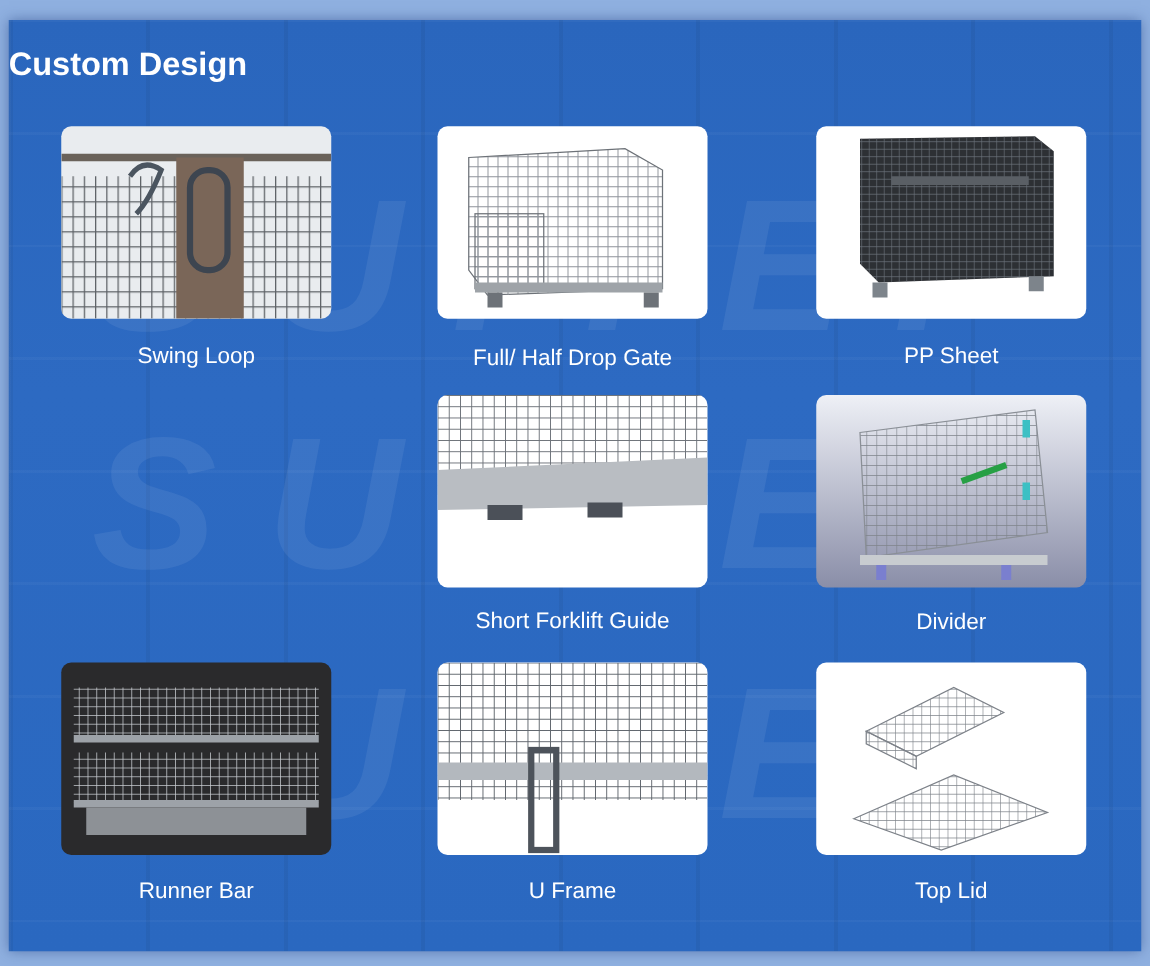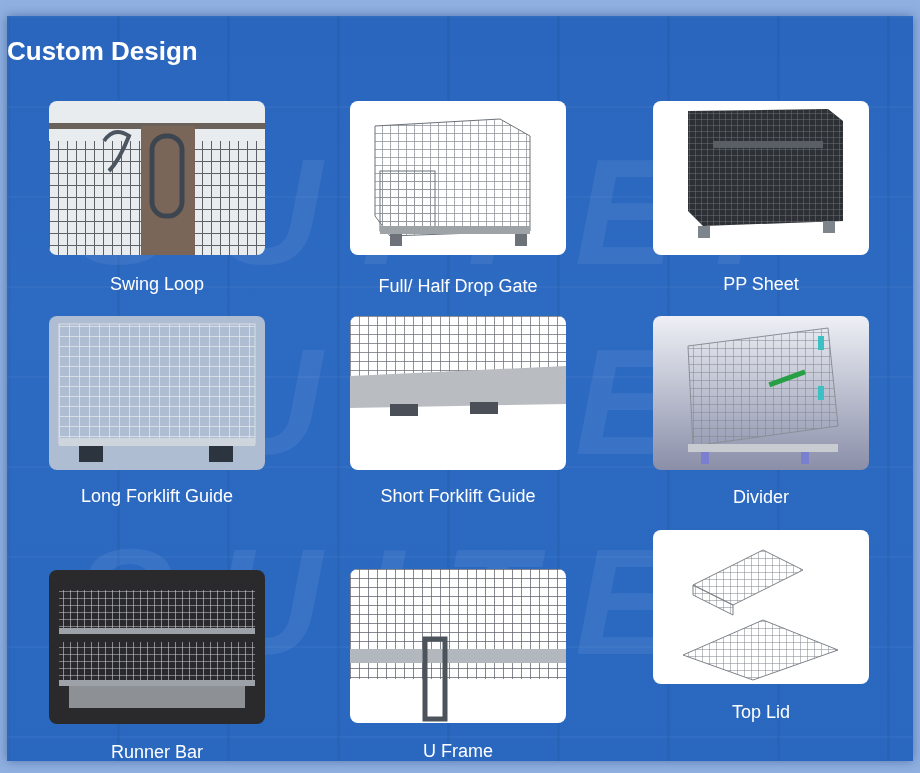--- a/index.html
+++ b/index.html
@@ -102,36 +102,20 @@
         <polygon points="35,10 175,8 190,20 190,120 50,125 35,110" fill="#2d3034"></polygon>
         <polygon points="35,10 175,8 190,20 190,120 50,125 35,110" fill="url(#g3)"></polygon>
         <rect x="60" y="40" width="110" height="7" fill="#5a5f65"></rect>
         <rect x="45" y="125" width="12" height="12" fill="#7d848b"></rect>
         <rect x="170" y="120" width="12" height="12" fill="#7d848b"></rect>
       </svg>
     </div>
     <div class="label" style="top:173px">PP Sheet</div>
   </div>
 
-  <div class="card" style="left:42px; top:300px;">
-    <div class="thumb" style="background:#aebdd2;">
-      <svg viewBox="0 0 216 154" preserveAspectRatio="none">
-        <defs>
-          <pattern id="g4" width="10" height="10" patternUnits="userSpaceOnUse">
-              <path d="M0 0V10M0 0H10" stroke="#e4e8ee" stroke-width="1.5" fill="none"></path>
-            </pattern>
-        </defs>
-        <rect x="10" y="8" width="196" height="120" fill="url(#g4)" stroke="#d9dee5"></rect>
-        <rect x="10" y="122" width="196" height="8" fill="#cfd5dd"></rect>
-        <rect x="30" y="130" width="24" height="16" fill="#2c3440"></rect>
-        <rect x="160" y="130" width="24" height="16" fill="#2c3440"></rect>
-      </svg>
-    </div>
-    <div class="label" style="top:170px">Long Forklift Guide</div>
-  </div>
 
   <div class="card" style="left:343px; top:300px;">
     <div class="thumb" style="background:#ffffff;">
       <svg viewBox="0 0 216 154" preserveAspectRatio="none">
         <defs>
           <pattern id="g5" width="9" height="9" patternUnits="userSpaceOnUse">
               <path d="M0 0V9M0 0H9" stroke="#6c7178" stroke-width="1.5" fill="none"></path>
             </pattern>
         </defs>
         <rect x="0" y="0" width="216" height="80" fill="url(#g5)"></rect>
@@ -156,39 +140,39 @@
         <rect x="165" y="20" width="6" height="14" fill="#3cc0c4"></rect>
         <rect x="165" y="70" width="6" height="14" fill="#3cc0c4"></rect>
         <rect x="35" y="128" width="150" height="8" fill="#c8ccd0"></rect>
         <rect x="48" y="136" width="8" height="12" fill="#7a7fcf"></rect>
         <rect x="148" y="136" width="8" height="12" fill="#7a7fcf"></rect>
       </svg>
     </div>
     <div class="label" style="top:171px">Divider</div>
   </div>
 
-  <div class="card" style="left:42px; top:514px;margin-top:40px;">
+  <div class="card" style="left:42px; top:514px;">
     <div class="thumb" style="background:#2a2a2c;">
       <svg viewBox="0 0 216 154" preserveAspectRatio="none">
         <defs>
           <pattern id="g7" width="7" height="7" patternUnits="userSpaceOnUse">
               <path d="M0 0V7M0 0H7" stroke="#c9cdd2" stroke-width="1.2" fill="none"></path>
             </pattern>
         </defs>
         <rect x="10" y="20" width="196" height="40" fill="url(#g7)"></rect>
         <rect x="10" y="58" width="196" height="6" fill="#9da2a8"></rect>
         <rect x="10" y="72" width="196" height="40" fill="url(#g7)"></rect>
         <rect x="10" y="110" width="196" height="6" fill="#9da2a8"></rect>
         <rect x="20" y="116" width="176" height="22" fill="#8d9196"></rect>
       </svg>
     </div>
     <div class="label" style="top:172px">Runner Bar</div>
   </div>
 
-  <div class="card" style="left:343px; top:514px;margin-top:39px;">
+  <div class="card" style="left:343px; top:514px;">
     <div class="thumb" style="background:#ffffff;">
       <svg viewBox="0 0 216 154" preserveAspectRatio="none">
         <defs>
           <pattern id="g8" width="9" height="9" patternUnits="userSpaceOnUse">
               <path d="M0 0V9M0 0H9" stroke="#5e646b" stroke-width="1.5" fill="none"></path>
             </pattern>
         </defs>
         <rect x="0" y="0" width="216" height="110" fill="url(#g8)"></rect>
         <rect x="0" y="80" width="216" height="14" fill="#b3b8be"></rect>
         <rect x="75" y="70" width="20" height="80" fill="none" stroke="#4d535b" stroke-width="5"></rect>

